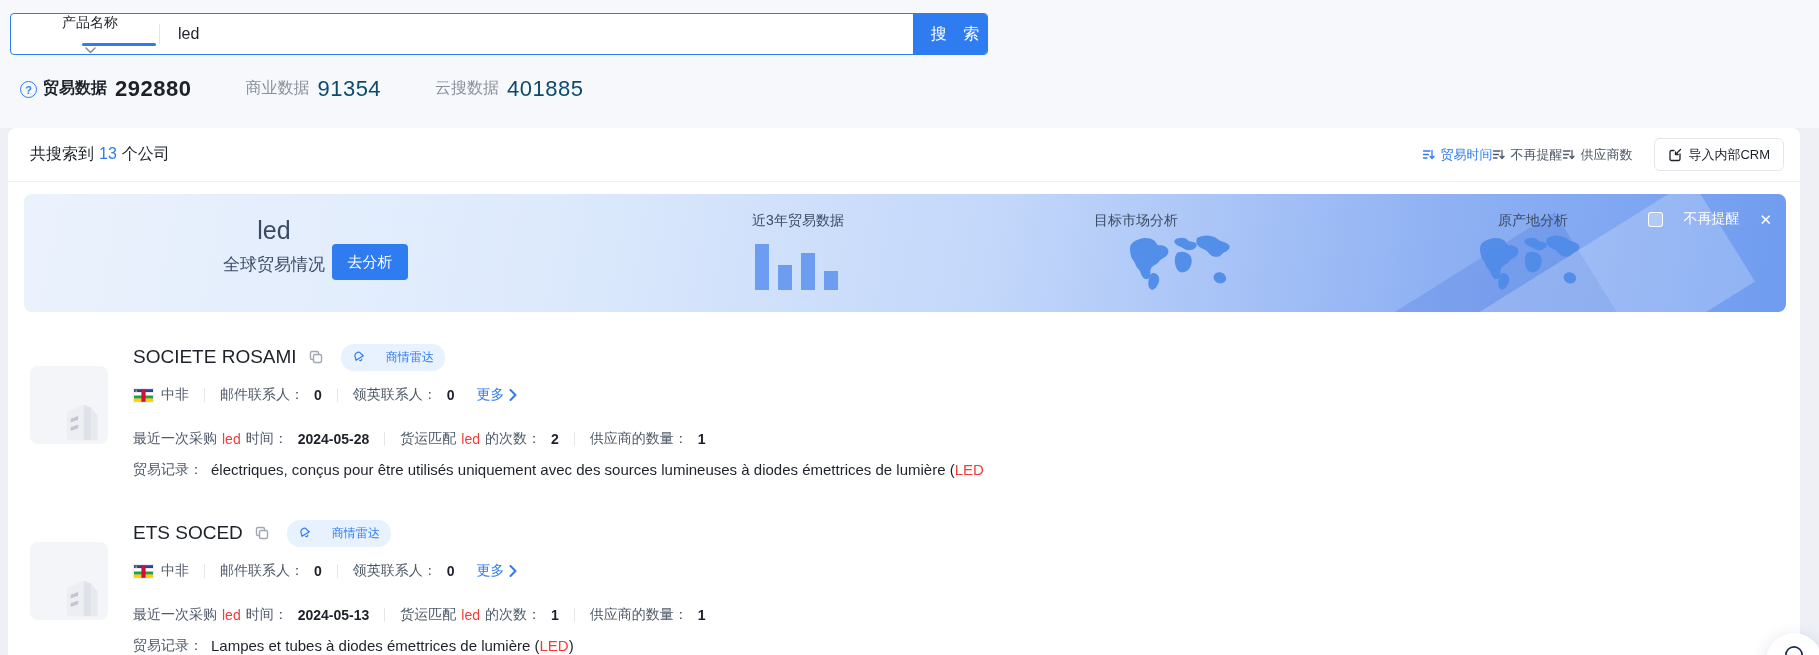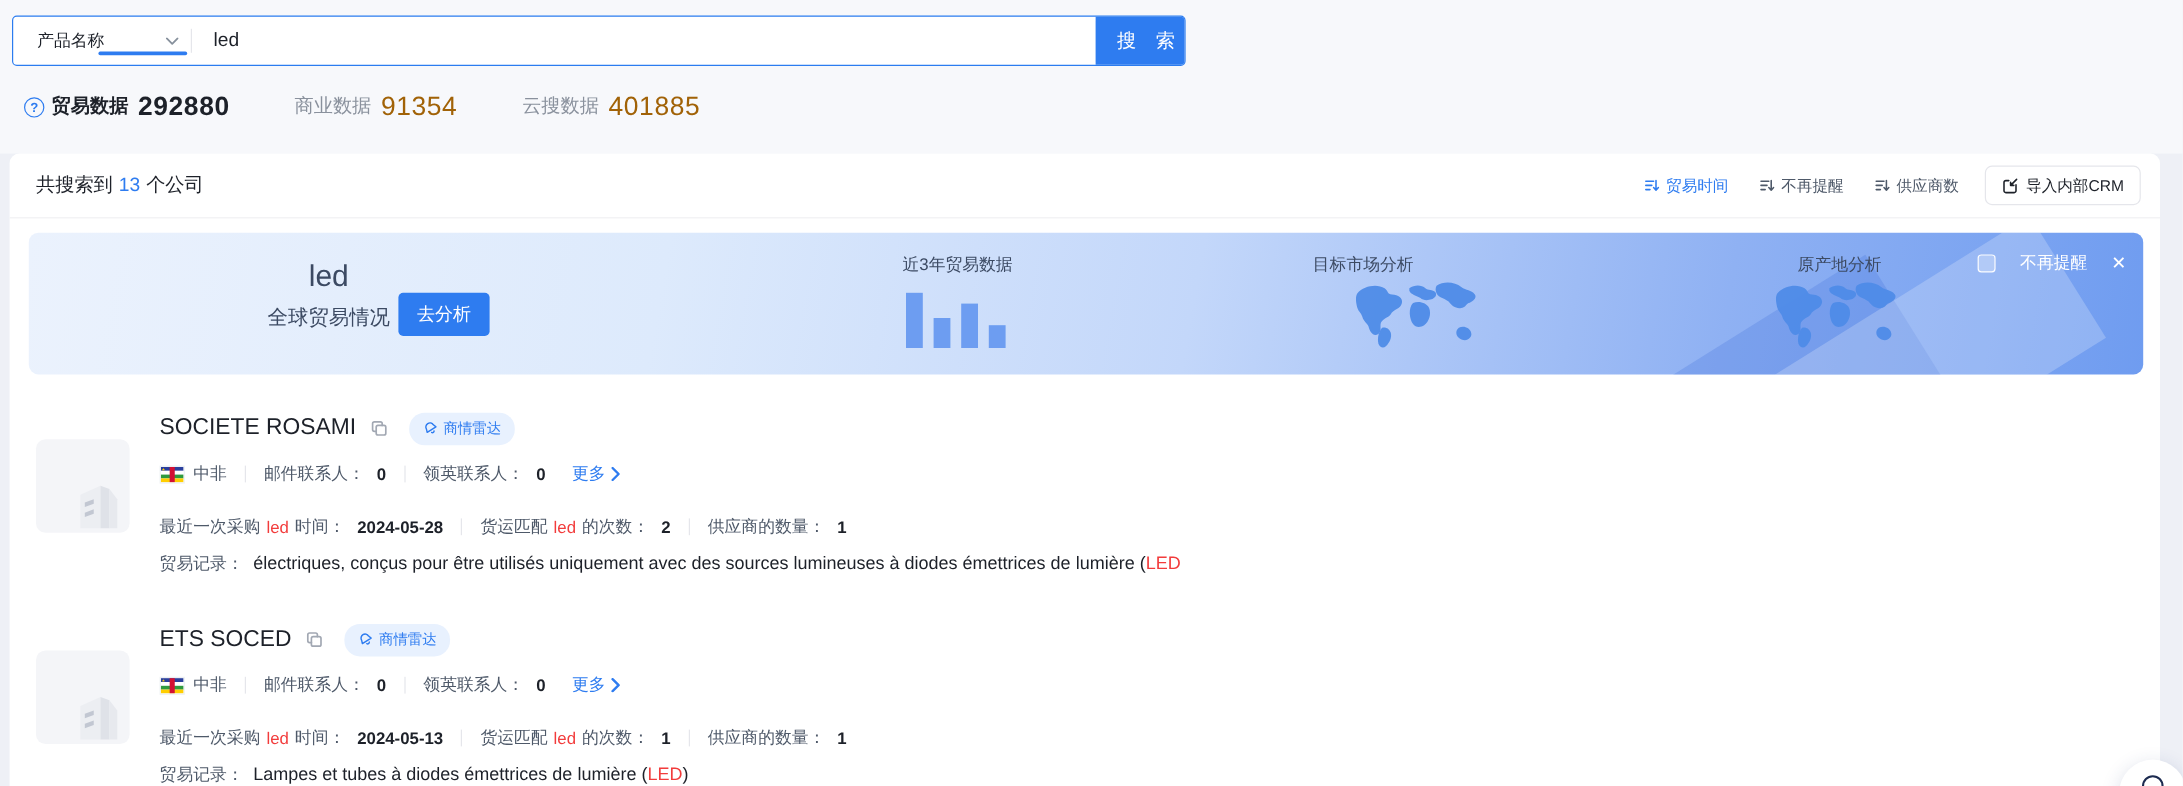--- a/index.html
+++ b/index.html
@@ -4,48 +4,48 @@
 <style>
   * { margin:0; padding:0; box-sizing:border-box; }
   html,body { width:1819px; height:655px; overflow:hidden; }
   body { font-family:"Liberation Sans","DejaVu Sans",sans-serif; background:#eef0f6; position:relative; color:#1d2129; }
 
   
   .topband { position:absolute; left:0; top:0; width:100%; height:128px; background:#f7f8fb; }
 
   .searchbox { position:absolute; left:10px; top:13px; width:978px; height:42px; background:#fff;
     border:1px solid #2b7cf0; border-radius:4px; display:flex; align-items:stretch; }
-  .dd { width:148px; display:flex; align-items:center; padding:0 10px 0 20px; cursor:pointer; }
+  .dd { width:148px; display:flex; align-items:center; padding:0 10px 0 20px; cursor:pointer;flex-direction:column; }
   .dd-label { font-size:14px; color:#1d2129; flex:1; }
   .vdiv { width:1px; background:#e5e6eb; margin:10px 0; }
   .query-input { flex:1; border:none; outline:none; font-size:16px; padding:0 18px; color:#1d2129;
     font-family:"Liberation Sans","DejaVu Sans",sans-serif; background:transparent; }
   .search-btn { width:74px; background:#2e7cf0; color:#fff; font-size:16px; border:none; cursor:pointer;
     border-radius:0 3px 3px 0; letter-spacing:6px; padding-left:16px; }
 
   .tabs { position:absolute; left:20px; top:76px; display:flex; align-items:flex-end; }
   .tab { display:flex; align-items:flex-end; margin-right:54px; cursor:pointer; }
   .q-icon { width:17px; height:17px; border:1.5px solid #2e7cf0; border-radius:50%; color:#2e7cf0;
     font-size:11px; font-weight:bold; display:flex; align-items:center; justify-content:center; margin:0 6px 4px 0; }
   .tab-label { font-size:16px; padding-bottom:3px; }
   .tab-count { font-size:22px; margin-left:8px; letter-spacing:0.5px; }
   .tab.active .tab-label { color:#1d2129; font-weight:bold; }
   .tab.active .tab-count { color:#1d2129; font-weight:bold; }
   .tab.inactive .tab-label { color:#8a919d; }
-  .tab.inactive .tab-count { color:#a16207; }
+  .tab.inactive .tab-count { color:#0c4a6e; }
   .tab-underline { position:absolute; left:82px; top:43px; width:74px; height:3px; background:#2e7cf0; border-radius:2px; }
 
   
   .card { position:absolute; left:8px; top:128px; width:1792px; height:527px; background:#fff; border-radius:8px 8px 0 0; }
 
   .results-header { height:54px; display:flex; align-items:center; padding:0 16px 0 22px; border-bottom:1px solid #f0f1f3; }
   .count-text { font-size:16px; color:#1d2129; }
   .count-num { color:#2e7cf0; margin:14px 5px; }
   .spacer { flex:1; }
-  .sorts { display:flex; align-items:center; gap:26px; }
+  .sorts { display:flex; align-items:center; }
   .sort-item { display:flex; align-items:center; gap:5px; font-size:13px; color:#4e5969; cursor:pointer; }
   .sort-item.active { color:#2e7cf0; }
   .crm-btn { margin-left:22px; height:33px; display:flex; align-items:center; gap:6px; background:#fff;
     border:1px solid #e5e6eb; border-radius:6px; padding:0 13px; font-size:13px; color:#1d2129; cursor:pointer; }
 
   
   .banner { position:relative; margin:12px 14px 0 16px; height:118px; border-radius:8px; overflow:hidden;
     background:linear-gradient(100deg,#ebf2fd 0%,#ddeafc 30%,#c3d7fa 55%,#8fb1f3 80%,#6f9cf0 100%); }
   .ribbon1 { position:absolute; right:40px; bottom:-58px; width:300px; height:120px; background:rgba(255,255,255,0.22);
     transform:rotate(-32deg); }
@@ -68,21 +68,21 @@
 
   
   .company { display:flex; padding-left:22px; margin-top:30px; }
   .company + .company { margin-top:38px; }
   .thumb { width:78px; height:78px; background:#f4f5f8; border-radius:8px; margin-top:24px; overflow:hidden;
     display:flex; align-items:flex-end; justify-content:flex-end; flex:none; }
   .c-info { margin-left:25px; }
   .row-name { display:flex; align-items:center; height:30px; gap:11px; }
   .c-name { font-size:19px; font-weight:500; color:#1d2129; }
   .copy-icon { cursor:pointer; color:#a2a8b3; display:flex; }
-  .badge { display:flex; align-items:center; gap:4px; background:#e8f1fe; color:#2e7cf0; font-size:12px;
+  .badge { display:flex; align-items:center; gap:20px; background:#e8f1fe; color:#2e7cf0; font-size:12px;
     border-radius:13px; padding:5px 11px; margin-left:6px; cursor:pointer; }
   .row-meta { display:flex; align-items:center; margin-top:14px; font-size:14px; color:#4e5969; height:18px; }
   .flag { margin-right:7px; display:flex; border:1px solid #eceff3; }
   .sep { width:1px; height:14px; background:#e5e6eb; margin:0 15px; }
   .num { color:#1d2129; font-weight:bold; margin-left:10px; }
   .more { color:#2e7cf0; margin-left:22px; display:flex; align-items:center; gap:4px; cursor:pointer; }
   .row-purchase { display:flex; align-items:center; margin-top:26px; font-size:14px; color:#4e5969; height:18px; }
   .kw { color:#f23c3c; margin:0 5px; }
   .row-record { display:flex; margin-top:13px; font-size:15px; height:19px; }
   .rec-label { color:#4e5969; margin-right:8px; font-size:14px; }

